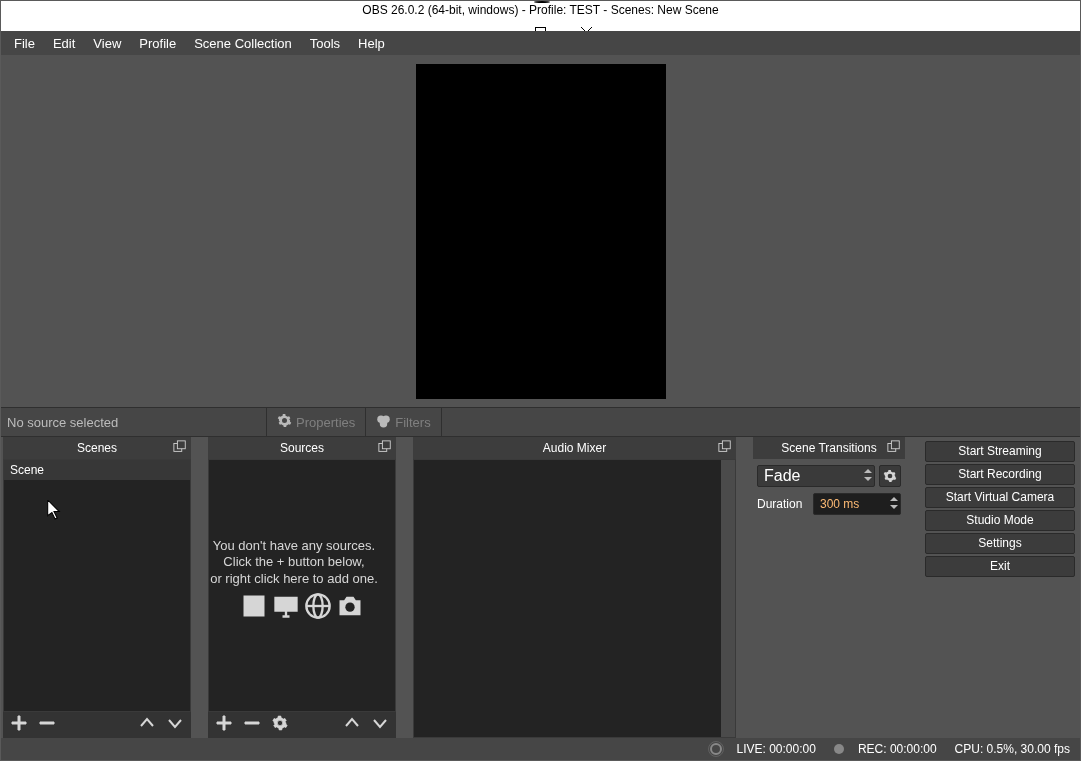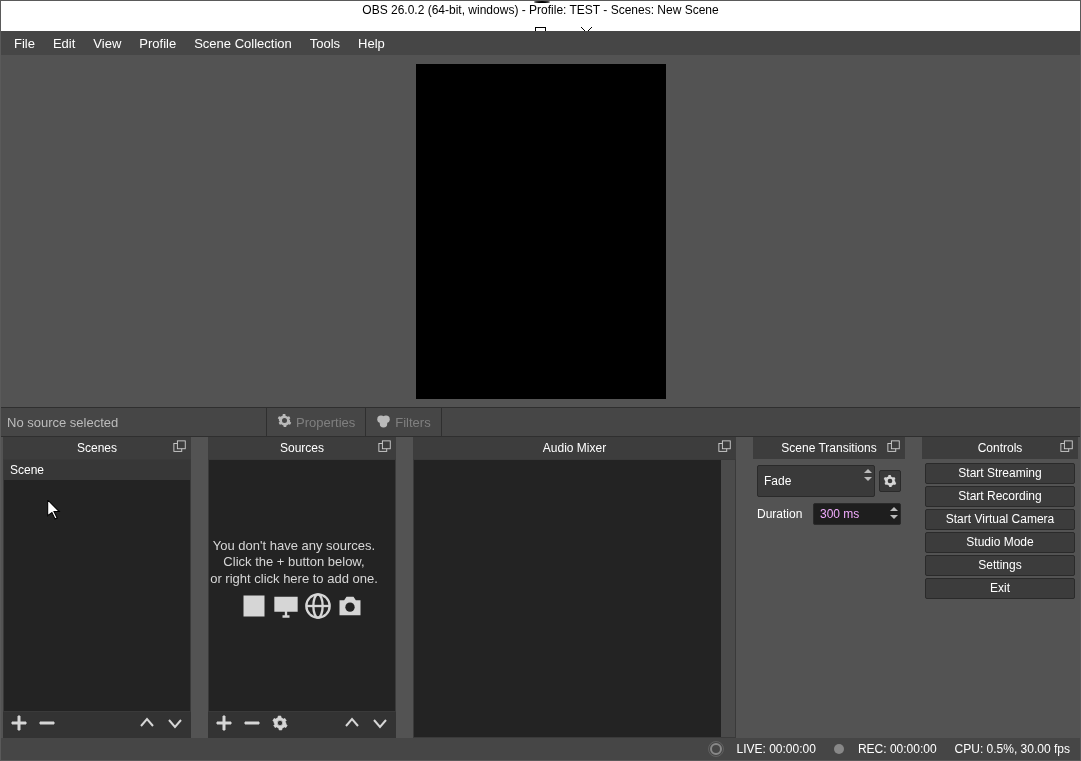--- a/index.html
+++ b/index.html
@@ -49,27 +49,27 @@
 .sources .empty-icons { position: absolute; top: 132px; left: 0; right: 0; display: flex; justify-content: center; gap: 4px; }
 .sources .empty-icons svg { width: 28px; height: 28px; fill: #d6d6d6; }
 
 
 .mixer { flex: 1; }
 
 
 .transitions { flex: 0 0 152px; }
 .transitions .dock-body { background: #535353; padding: 6px 4px; border: none; }
 .trans-row { display: flex; align-items: center; gap: 4px; margin-bottom: 6px; }
-.trans-select { flex: 1; height: 32px; background: #3a3a3a; color: #fff; font-size: 12px; display: flex; align-items: center; padding: 0 6px; border: 1px solid #2a2a2a; border-radius: 2px; position: relative; }
+.trans-select { flex: 1; height: 22px; background: #3a3a3a; color: #fff; font-size: 16px; display: flex; align-items: center; padding: 0 6px; border: 1px solid #2a2a2a; border-radius: 2px; position: relative; }
 .trans-select .spin { position: absolute; right: 2px; top: 1px; display: flex; flex-direction: column; }
 .trans-select .spin svg { width: 8px; height: 8px; fill: #bbb; }
 .gear-btn { width: 22px; height: 22px; background: #3a3a3a; border: 1px solid #2a2a2a; border-radius: 2px; display: flex; align-items: center; justify-content: center; }
 .gear-btn svg { width: 14px; height: 14px; fill: #d6d6d6; }
 .dur-label { color: #fff; font-size: 12px; width: 52px; }
-.dur-input { flex: 1; height: 22px; background: #1e1e1e; color: #f0abfc; font-size: 12px; border: 1px solid #2a2a2a; border-radius: 2px; padding: 0 6px; position: relative; display: flex; align-items: center; }
+.dur-input { flex: 1; height: 22px; background: #1e1e1e; color: #fdba74; font-size: 12px; border: 1px solid #2a2a2a; border-radius: 2px; padding: 0 6px; position: relative; display: flex; align-items: center; }
 .dur-input .spin { position: absolute; right: 2px; top: 1px; display: flex; flex-direction: column; }
 .dur-input .spin svg { width: 8px; height: 8px; fill: #bbb; }
 
 
 .controls { flex: 0 0 156px; }
 .controls .dock-body { background: #535353; border: none; padding: 4px 3px; }
 .ctrl-btn { display: block; width: 100%; height: 21px; margin-bottom: 2px; background: #3c3c3c; color: #fff; font-size: 12px; border: 1px solid #2a2a2a; border-radius: 2px; text-align: center; line-height: 19px; }
 
 
 .statusbar { height: 22px; background: #464646; color: #fff; font-size: 12px; display: flex; align-items: center; justify-content: flex-end; gap: 18px; padding: 0 10px; }
@@ -285,27 +285,20 @@
               <svg viewBox="0 0 8 8">
                   <path d="M0 2 L4 6 L8 2z"></path>
                 </svg>
             </span>
           </div>
         </div>
       </div>
     </div>
 
     <div class="dock controls">
-      <div class="dock-header">
-        <span>Controls</span>
-        <span class="pop-icon"><svg viewBox="0 0 16 16">
-              <rect x="1" y="4" width="9" height="9" fill="none" stroke="#d6d6d6"></rect>
-              <rect x="5" y="1" width="9" height="9" fill="#3d3d3d" stroke="#d6d6d6"></rect>
-            </svg></span>
-      </div>
       <div class="dock-body">
         <div class="ctrl-btn">Start Streaming</div>
         <div class="ctrl-btn">Start Recording</div>
         <div class="ctrl-btn">Start Virtual Camera</div>
         <div class="ctrl-btn">Studio Mode</div>
         <div class="ctrl-btn">Settings</div>
         <div class="ctrl-btn">Exit</div>
       </div>
     </div>
 

